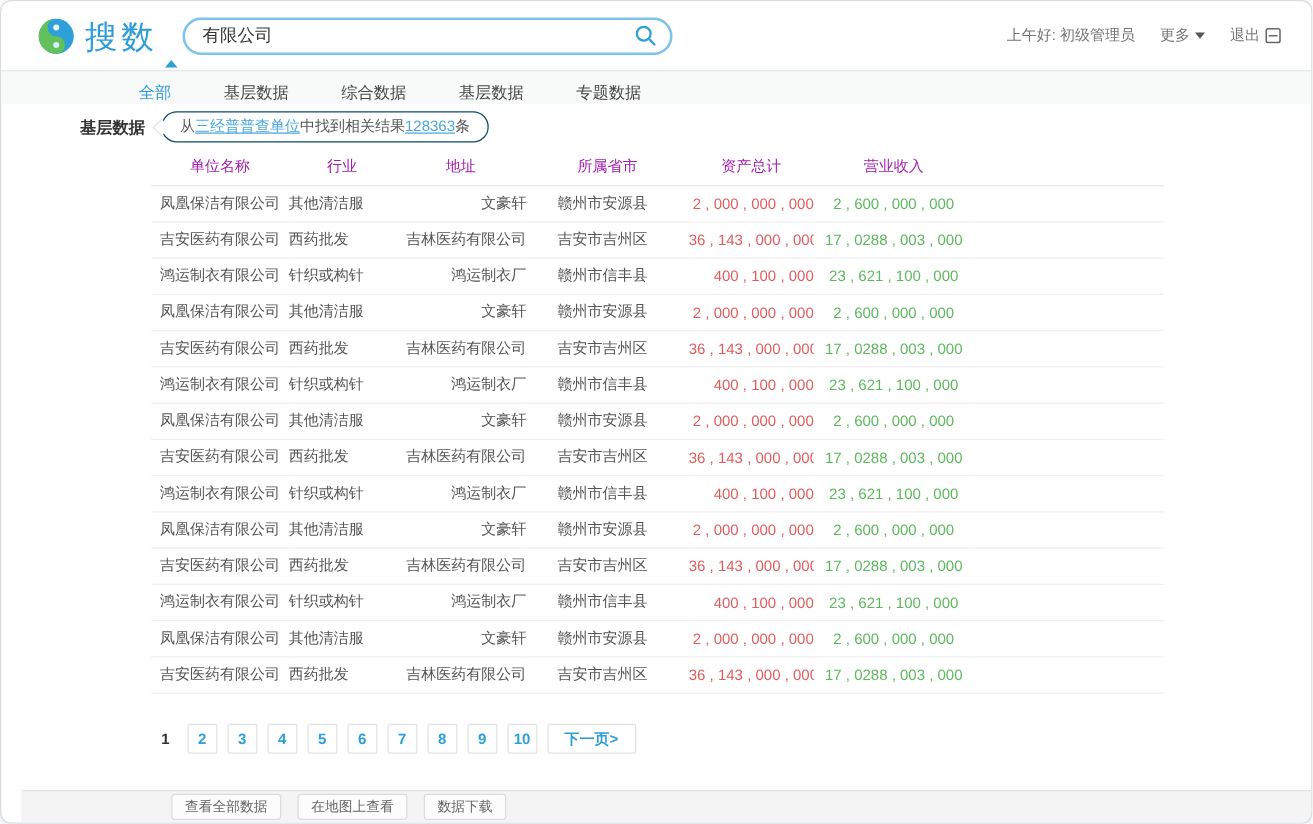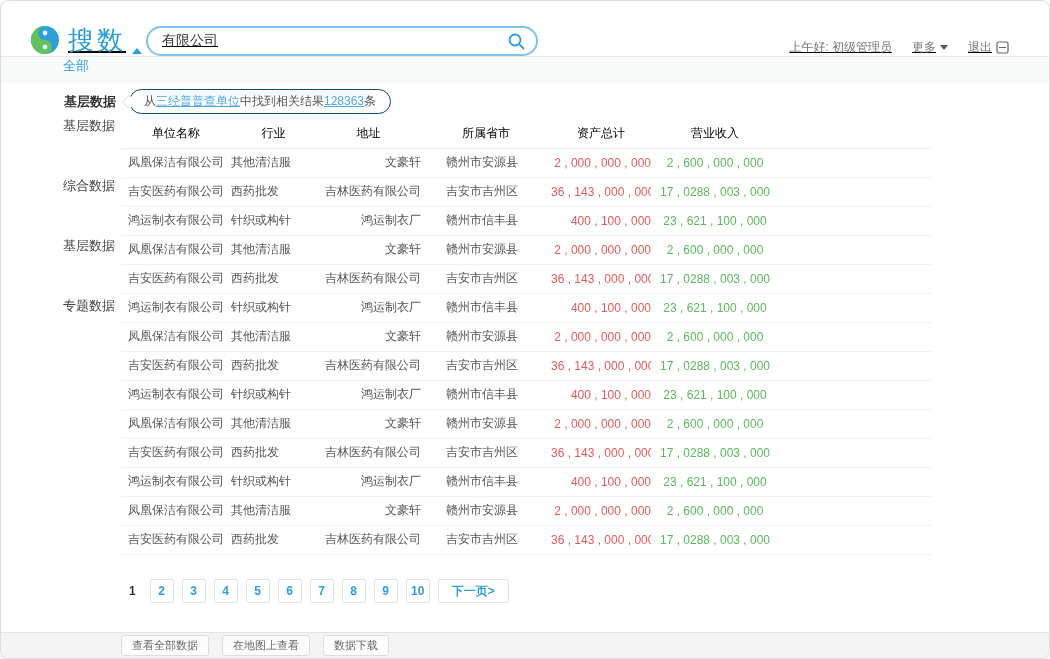--- a/index.html
+++ b/index.html
@@ -3,60 +3,60 @@
 <meta charset="utf-8">
 <style>
   * { margin:0; padding:0; box-sizing:border-box; }
   html,body { background:#fff; font-family:"Liberation Sans","DejaVu Sans",sans-serif; }
   .card {
     position:relative; width:1050px; height:659px; margin:0 auto;
     background:#fff; border:1px solid #d9dde0; border-radius:9px;
     overflow:hidden; box-shadow:0 2px 8px rgba(0,0,0,.10);
   }
   
-  .header { position:relative; height:55px; display:flex; align-items:flex-end; padding:0 40px 0 28px; background:#fff;text-decoration:underline; }
+  .header { position:relative; height:55px; display:flex; align-items:center; padding:0 24px 0 28px; background:#fff; }
   .logo { display:flex; align-items:center; gap:7px; cursor:pointer; }
   .logo-text { font-size:26px; color:#2b9cd8; font-weight:500; letter-spacing:3px; line-height:1; }
   .searchbox {
     margin-left:20px; width:392px; height:30px; border:2px solid #7ec3ea; border-radius:16px;
     display:flex; align-items:center; padding:0 10px 0 14px; background:#fff;
   }
   .searchbox input { flex:1; border:none; outline:none; font-size:14px; color:#333; background:transparent; font-family:inherit; }
   .search-icon { width:19px; height:19px; cursor:pointer; flex:0 0 auto; }
   .header-right { margin-left:auto; display:flex; align-items:center; gap:20px; font-size:12px; color:#757575; }
   .hr-item { display:flex; align-items:center; gap:4px; cursor:pointer; }
   .caret-down { width:0; height:0; border-left:4px solid transparent; border-right:4px solid transparent; border-top:5px solid #555; display:inline-block; }
   .logout-icon { width:13px; height:13px; }
   .search-pointer {
     position:absolute; left:131px; top:47px; width:0; height:0;
     border-left:5px solid transparent; border-right:5px solid transparent; border-bottom:6px solid #2f9fd8;
   }
   
   .tabbar {
     height:27px; background:#f8f9f9; border-top:1px solid #e5e8ea;
-    display:flex; align-items:flex-start; padding-left:62px; gap:42px;
-    font-size:13px; color:#454545;flex-direction:column;
+    display:flex; align-items:flex-end; padding-left:110px; gap:42px;
+    font-size:13px; color:#454545;
   }
   .tab { cursor:pointer; white-space:nowrap; }
   .tab.active { color:#2f9fd8; }
   
   .result-row { height:33px; display:flex; align-items:center; padding-left:63px; margin-top:2px; }
   .result-label { font-size:13px; font-weight:bold; color:#333; margin-right:13px; }
   .result-bubble {
     position:relative; border:1px solid #0c4a6e; border-radius:14px; background:#fff;
     padding:3px 14px; font-size:12px; color:#555; white-space:nowrap;
   }
   .result-bubble::before {
     content:""; position:absolute; left:-6px; top:50%; margin-top:-5px; width:9px; height:9px;
     background:#fff; border-left:1px solid #e3e3e3; border-bottom:1px solid #e3e3e3; transform:rotate(45deg);
   }
   .text-link { color:#4aa8e0; text-decoration:underline; cursor:pointer; }
   
   table.results { margin:2px 0 0 120px; width:810px; border-collapse:collapse; table-layout:fixed; font-size:12px; color:#555; }
-  table.results th { font-weight:normal; color:#000000; height:28px; text-align:center; border-bottom:1px solid #eaeaea; }
+  table.results th { font-weight:normal; color:#a21caf; height:28px; text-align:center; border-bottom:1px solid #eaeaea; }
   table.results td { height:29px; border-bottom:1px solid #f0f0f0; white-space:nowrap; overflow:hidden; }
   tr[data-name="table-row"] { cursor:pointer; }
   .c-name     { width:110px; text-align:center; }
   .c-industry { width:85px;  text-align:left; }
   .c-address  { width:105px; text-align:right; }
   .c-region   { width:130px; text-align:left; padding-left:25px; }
   .c-assets   { width:100px; text-align:right; }
   .c-revenue  { width:128px; text-align:center; }
   .c-fill     { width:auto; }
   th.c-region { padding-left:0; text-align:center; }
@@ -66,21 +66,21 @@
   .pagination { margin:24px 0 0 122px; display:flex; align-items:center; gap:8px; font-size:12px; }
   .page-current { color:#333; font-weight:bold; padding:0 6px; }
   .page-btn {
     min-width:24px; height:24px; line-height:22px; text-align:center;
     border:1px solid #e2e2e2; border-radius:2px; background:#fff;
     color:#2f9fd8; font-weight:bold; cursor:pointer;
   }
   .page-next { padding:0 13px; }
   
   .footer {
-    position:absolute; left:0; right:0; bottom:0; height:26px;
+    position:absolute; left:16px; right:0; bottom:0; height:26px;
     background:#f4f4f4; border-top:1px solid #e3e3e3;
     display:flex; align-items:center; padding-left:120px; gap:13px;
   }
   .footer-btn {
     font-size:11px; color:#666; background:#fcfcfc; border:1px solid #dcdcdc;
     border-radius:3px; padding:2px 10px; cursor:pointer; white-space:nowrap;
   }
 </style>
 </head>
 <body>

